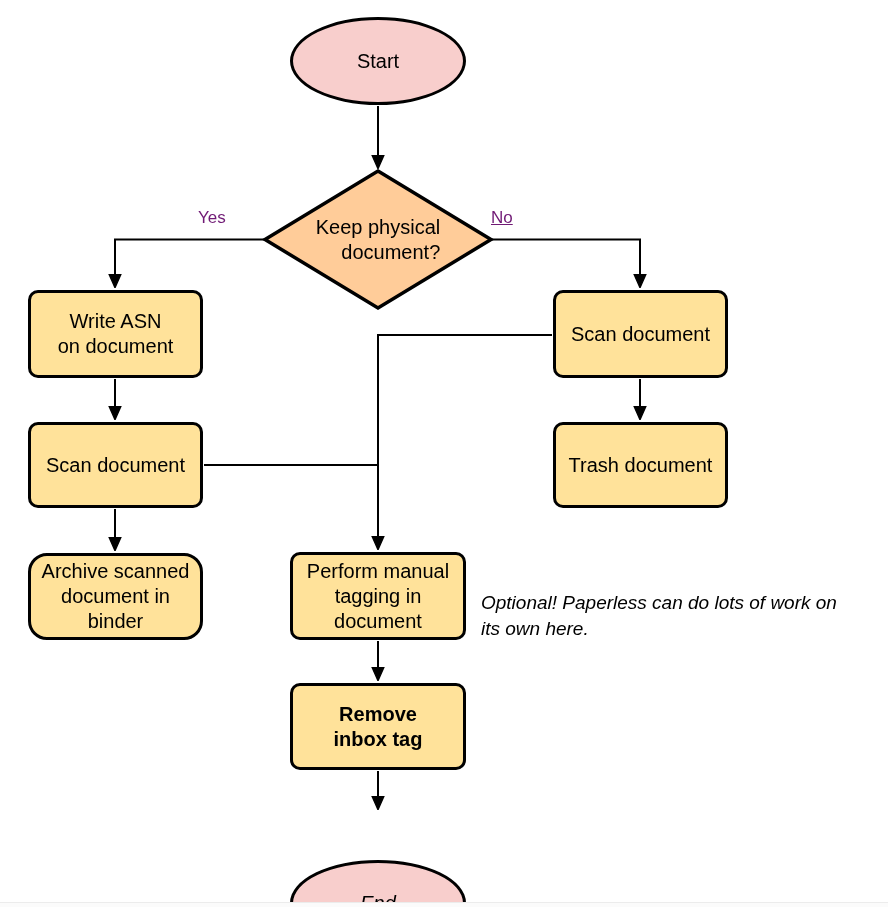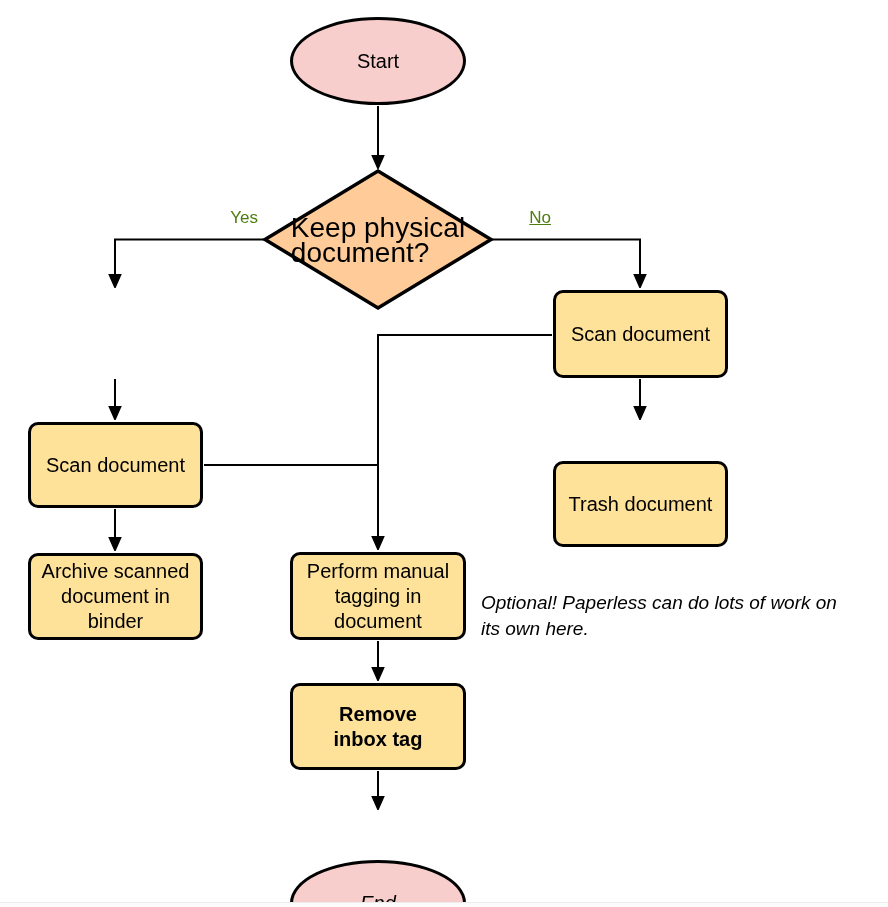--- a/index.html
+++ b/index.html
@@ -47,51 +47,51 @@
   .terminal {
     background: var(--terminal-fill);
     border: 3px solid var(--stroke);
     border-radius: 50%;
   }
   .decision-label {
     position: absolute;
     left: 288px; top: 214px;
     width: 180px; height: 52px;
     display: flex; align-items: center; justify-content: center;
-    text-align: left;
-    font-size: 28px; line-height: 25px;
+    text-align: right;
+    font-size: 20px; line-height: 25px;
     white-space: pre-line;
   }
   .edge-label {
     position: absolute;
     width: 60px;
-    text-align: right;
+    text-align: left;
     font-size: 17px;
     line-height: 20px;
-    color: #4d7c0f;
+    color: #701a75;
   }
   .edge-label.yes { left: 198px; top: 208px; }
   .edge-label.no  { left: 491px; top: 208px; text-decoration: underline; }
   .note {
     position: absolute;
     left: 481px; top: 590px;
     width: 410px;
     font-size: 19px;
     line-height: 26px;
     font-style: italic;
     color: #000;
     white-space: pre-line;
   }
   
   .n-start      { left: 290px; top: 17px;  width: 176px; height: 88px; }
   .n-write-asn  { left: 28px;  top: 290px; width: 175px; height: 88px; }
   .n-scan-left  { left: 28px;  top: 422px; width: 175px; height: 86px; }
-  .n-archive    { left: 28px;  top: 553px; width: 175px; height: 87px; }
+  .n-archive    { left: 28px;  top: 553px; width: 175px; height: 87px; border-radius: 19px; }
   .n-scan-right { left: 553px; top: 290px; width: 175px; height: 88px; }
-  .n-trash      { left: 553px; top: 422px; width: 175px; height: 86px; margin-top: 39px; }
+  .n-trash      { left: 553px; top: 422px; width: 175px; height: 86px; }
   .n-tagging    { left: 290px; top: 552px; width: 176px; height: 88px; }
   .n-remove     { left: 290px; top: 683px; width: 176px; height: 87px; font-weight: bold; }
   .n-end        { left: 290px; top: 860px; width: 176px; height: 86px; font-style: italic; }
   .bottom-edge {
     position: absolute;
     left: 0; top: 902px;
     width: 888px; height: 5px;
     background: #fbfbfb;
     border-top: 1px solid #ececec;
   }
@@ -127,20 +127,24 @@
   </div>
 
   <div class="decision-label">
     <span>Keep physical
 document?</span>
   </div>
 
   <div class="edge-label yes">Yes</div>
   <div class="edge-label no">No</div>
 
+  <div class="node process n-write-asn">
+    <span>Write ASN
+on document</span>
+  </div>
   <div class="node process n-scan-left">
     <span>Scan document</span>
   </div>
   <div class="node process n-archive">
     <span>Archive scanned
 document in
 binder</span>
   </div>
   <div class="node process n-scan-right">
     <span>Scan document</span>

